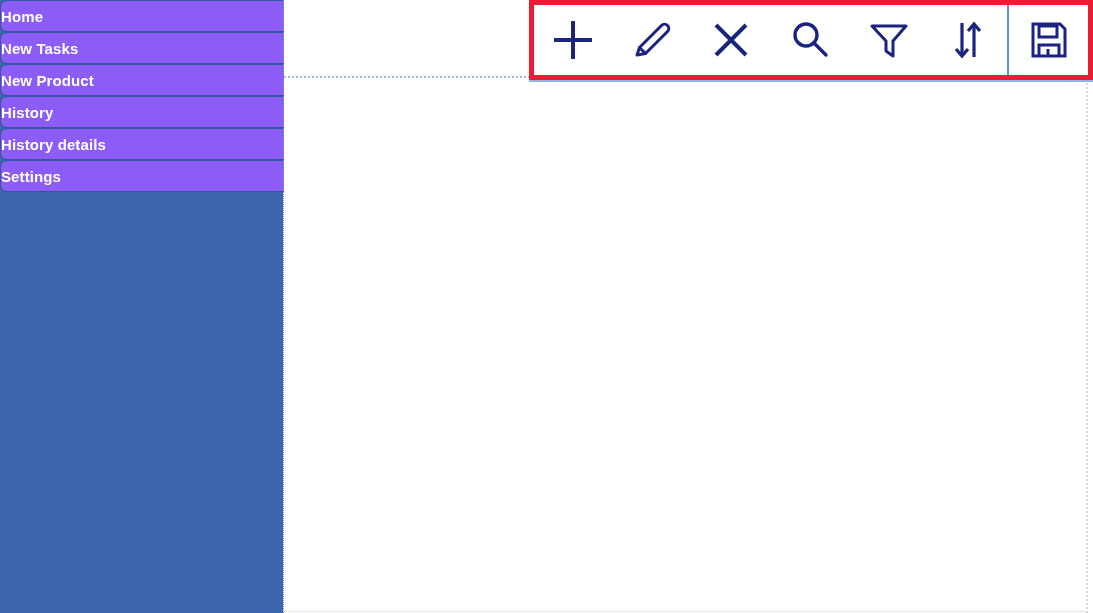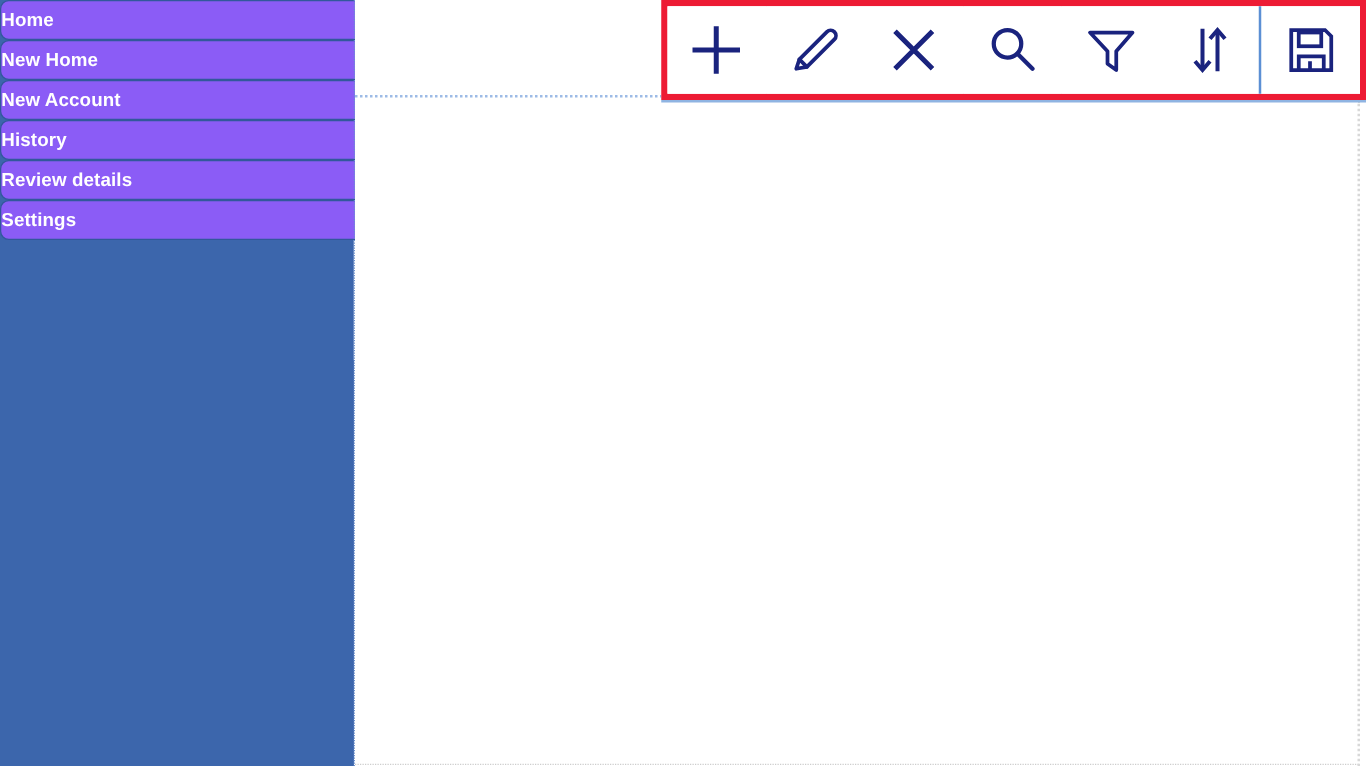--- a/index.html
+++ b/index.html
@@ -160,30 +160,30 @@
 <body>
 
 <div id="app">
 
   <nav id="sidebar">
     <ul id="menu-list">
       <li class="menu-item">
         <span>Home</span>
       </li>
       <li class="menu-item">
-        <span>New Home</span>
-      </li>
-      <li class="menu-item">
-        <span>New Account</span>
+        <span>New Tasks</span>
+      </li>
+      <li class="menu-item">
+        <span>New Product</span>
       </li>
       <li class="menu-item">
         <span>History</span>
       </li>
       <li class="menu-item">
-        <span>Review details</span>
+        <span>History details</span>
       </li>
       <li class="menu-item">
         <span>Settings</span>
       </li>
     </ul>
     <div id="menu-filler"></div>
   </nav>
   <div id="sidebar-edge"></div>
 
   <main id="content">

